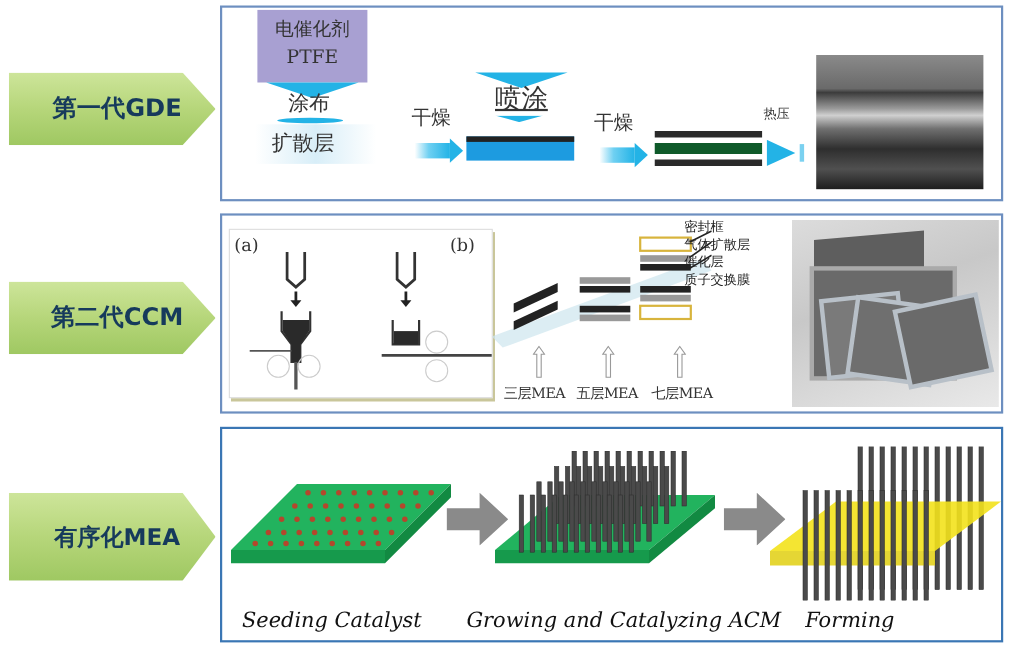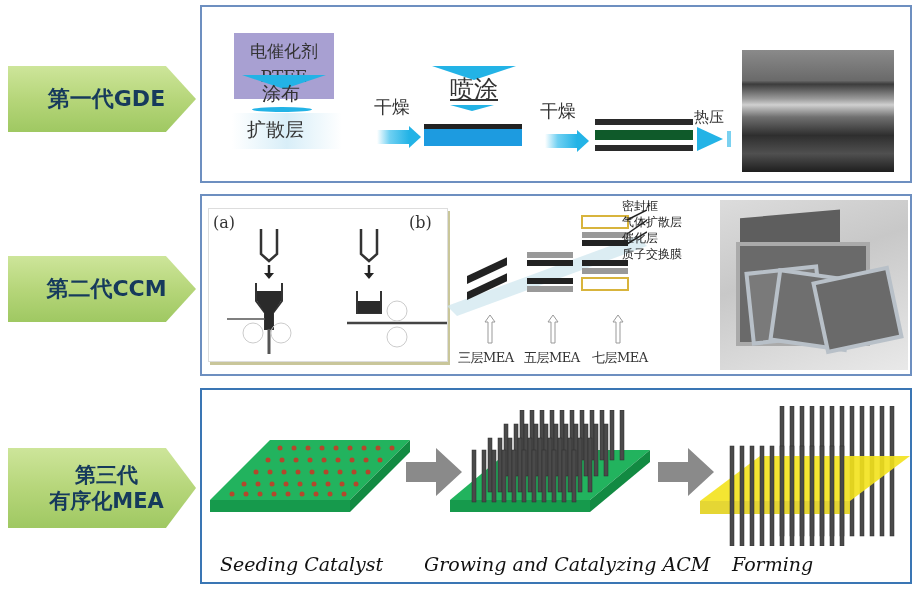--- a/index.html
+++ b/index.html
@@ -26,21 +26,21 @@
   }
   #panel1 { top: 5px; height: 178px; }
   #panel2 { top: 194px; height: 182px; }
   #panel3 { top: 388px; height: 196px; border-color: #3a76b4; }
 
   .abs { position: absolute; }
   .cn { font-family: "DejaVu Serif", serif; color: #333; }
 
   
   .ptfe-box { left: 32px; top: 2px; width: 100px; height: 66px; background: #a8a0d2;
-    text-align: center; font-size: 17px; line-height: 25px; padding-top: 6px; color: #333; margin-top: 24px; }
+    text-align: center; font-size: 17px; line-height: 25px; padding-top: 6px; color: #333; }
   .blue-funnel { width: 0; height: 0; border-left: 42px solid transparent; border-right: 42px solid transparent; border-top: 14px solid #23b3e6; }
   .nafion-box { left: 223px; top: 27px; width: 98px; height: 32px; background: #f9a324;
     text-align: center; font-size: 18px; line-height: 32px; color: #333; }
   .flow-arrow { height: 14px; background: linear-gradient(90deg, rgba(35,179,230,0) 0%, #6fd0f2 40%, #23b3e6 100%); }
   .flow-arrow::after { content: ""; position: absolute; right: -12px; top: -4px; border-top: 11px solid transparent; border-bottom: 11px solid transparent; border-left: 12px solid #23b3e6; }
   .blue-layer { left: 222px; top: 117px; width: 98px; height: 22px; background: #1d9be0; border-top: 5px solid #222; }
   .three-layer { left: 393px; top: 112px; width: 98px; height: 32px; }
   .sem { left: 540px; top: 43px; width: 152px; height: 122px;
     background: linear-gradient(180deg, #8a8a8a 0%, #6a6a6a 25%, #3c3c3c 28%, #9a9a9a 40%, #d0d0d0 45%, #707070 55%, #2e2e2e 70%, #505050 85%, #1e1e1e 100%);
   }
@@ -85,21 +85,21 @@
 
   <div class="abs cn" style="left:338px; top:92px; font-size:18px;">干燥</div>
   <div class="abs flow-arrow" style="left:343px; top:127px; width:32px;"></div>
 
   <svg class="abs three-layer" viewBox="0 0 98 32">
     <rect x="0" y="0" width="98" height="6" fill="#2a2a2a"></rect>
     <rect x="0" y="11" width="98" height="10" fill="#0f5a2a"></rect>
     <rect x="0" y="26" width="98" height="6" fill="#2a2a2a"></rect>
   </svg>
 
-  <div class="abs cn" style="left:492px; top:101px; font-size:15px;">热压</div>
+  <div class="abs cn" style="left:492px; top:88px; font-size:12px;">热压</div>
   <svg class="abs" style="left:495px; top:118px;" width="38" height="28" viewBox="0 0 38 28">
     <polygon points="0,2 26,14 0,26" fill="#23b3e6"></polygon>
     <rect x="30" y="6" width="4" height="16" fill="#23b3e6" opacity="0.6"></rect>
   </svg>
   <div class="abs sem"></div>
 </div>
 
 <div class="gen-label" style="top:256px;">
   <span>第二代CCM</span>
 </div>
@@ -179,21 +179,20 @@
       <rect x="20" y="20" width="100" height="80" fill="#5e5e5e" transform="skewY(-5)"></rect>
       <rect x="18" y="44" width="130" height="100" fill="#6a6a6a" stroke="#aaa" stroke-width="4"></rect>
       <rect x="30" y="70" width="70" height="70" fill="#7a7a7a" stroke="#b8c0c8" stroke-width="4" transform="rotate(-6 65 105)"></rect>
       <rect x="55" y="75" width="75" height="70" fill="#6f6f6f" stroke="#b8c0c8" stroke-width="4" transform="rotate(8 92 110)"></rect>
       <rect x="100" y="75" width="75" height="70" fill="#6a6a6a" stroke="#b8c0c8" stroke-width="4" transform="rotate(-12 137 110)"></rect>
     </svg>
   </div>
 </div>
 
 <div class="gen-label two-line" style="top:448px; height:80px;">
-  <span>第三代</span>
   <span>有序化MEA</span>
 </div>
 
 <div class="panel" id="panel3">
   <svg class="abs" style="left:8px; top:50px;" width="200" height="80" viewBox="0 0 200 80">
     <polygon points="0,60 60,0 200,0 140,60" fill="#22b35e"></polygon>
     <polygon points="0,60 140,60 140,72 0,72" fill="#169a4c"></polygon>
     <polygon points="140,60 200,0 200,12 140,72" fill="#128a42"></polygon>
     <g fill="#b4472c">
       <circle cx="70" cy="8" r="2.5"></circle>

